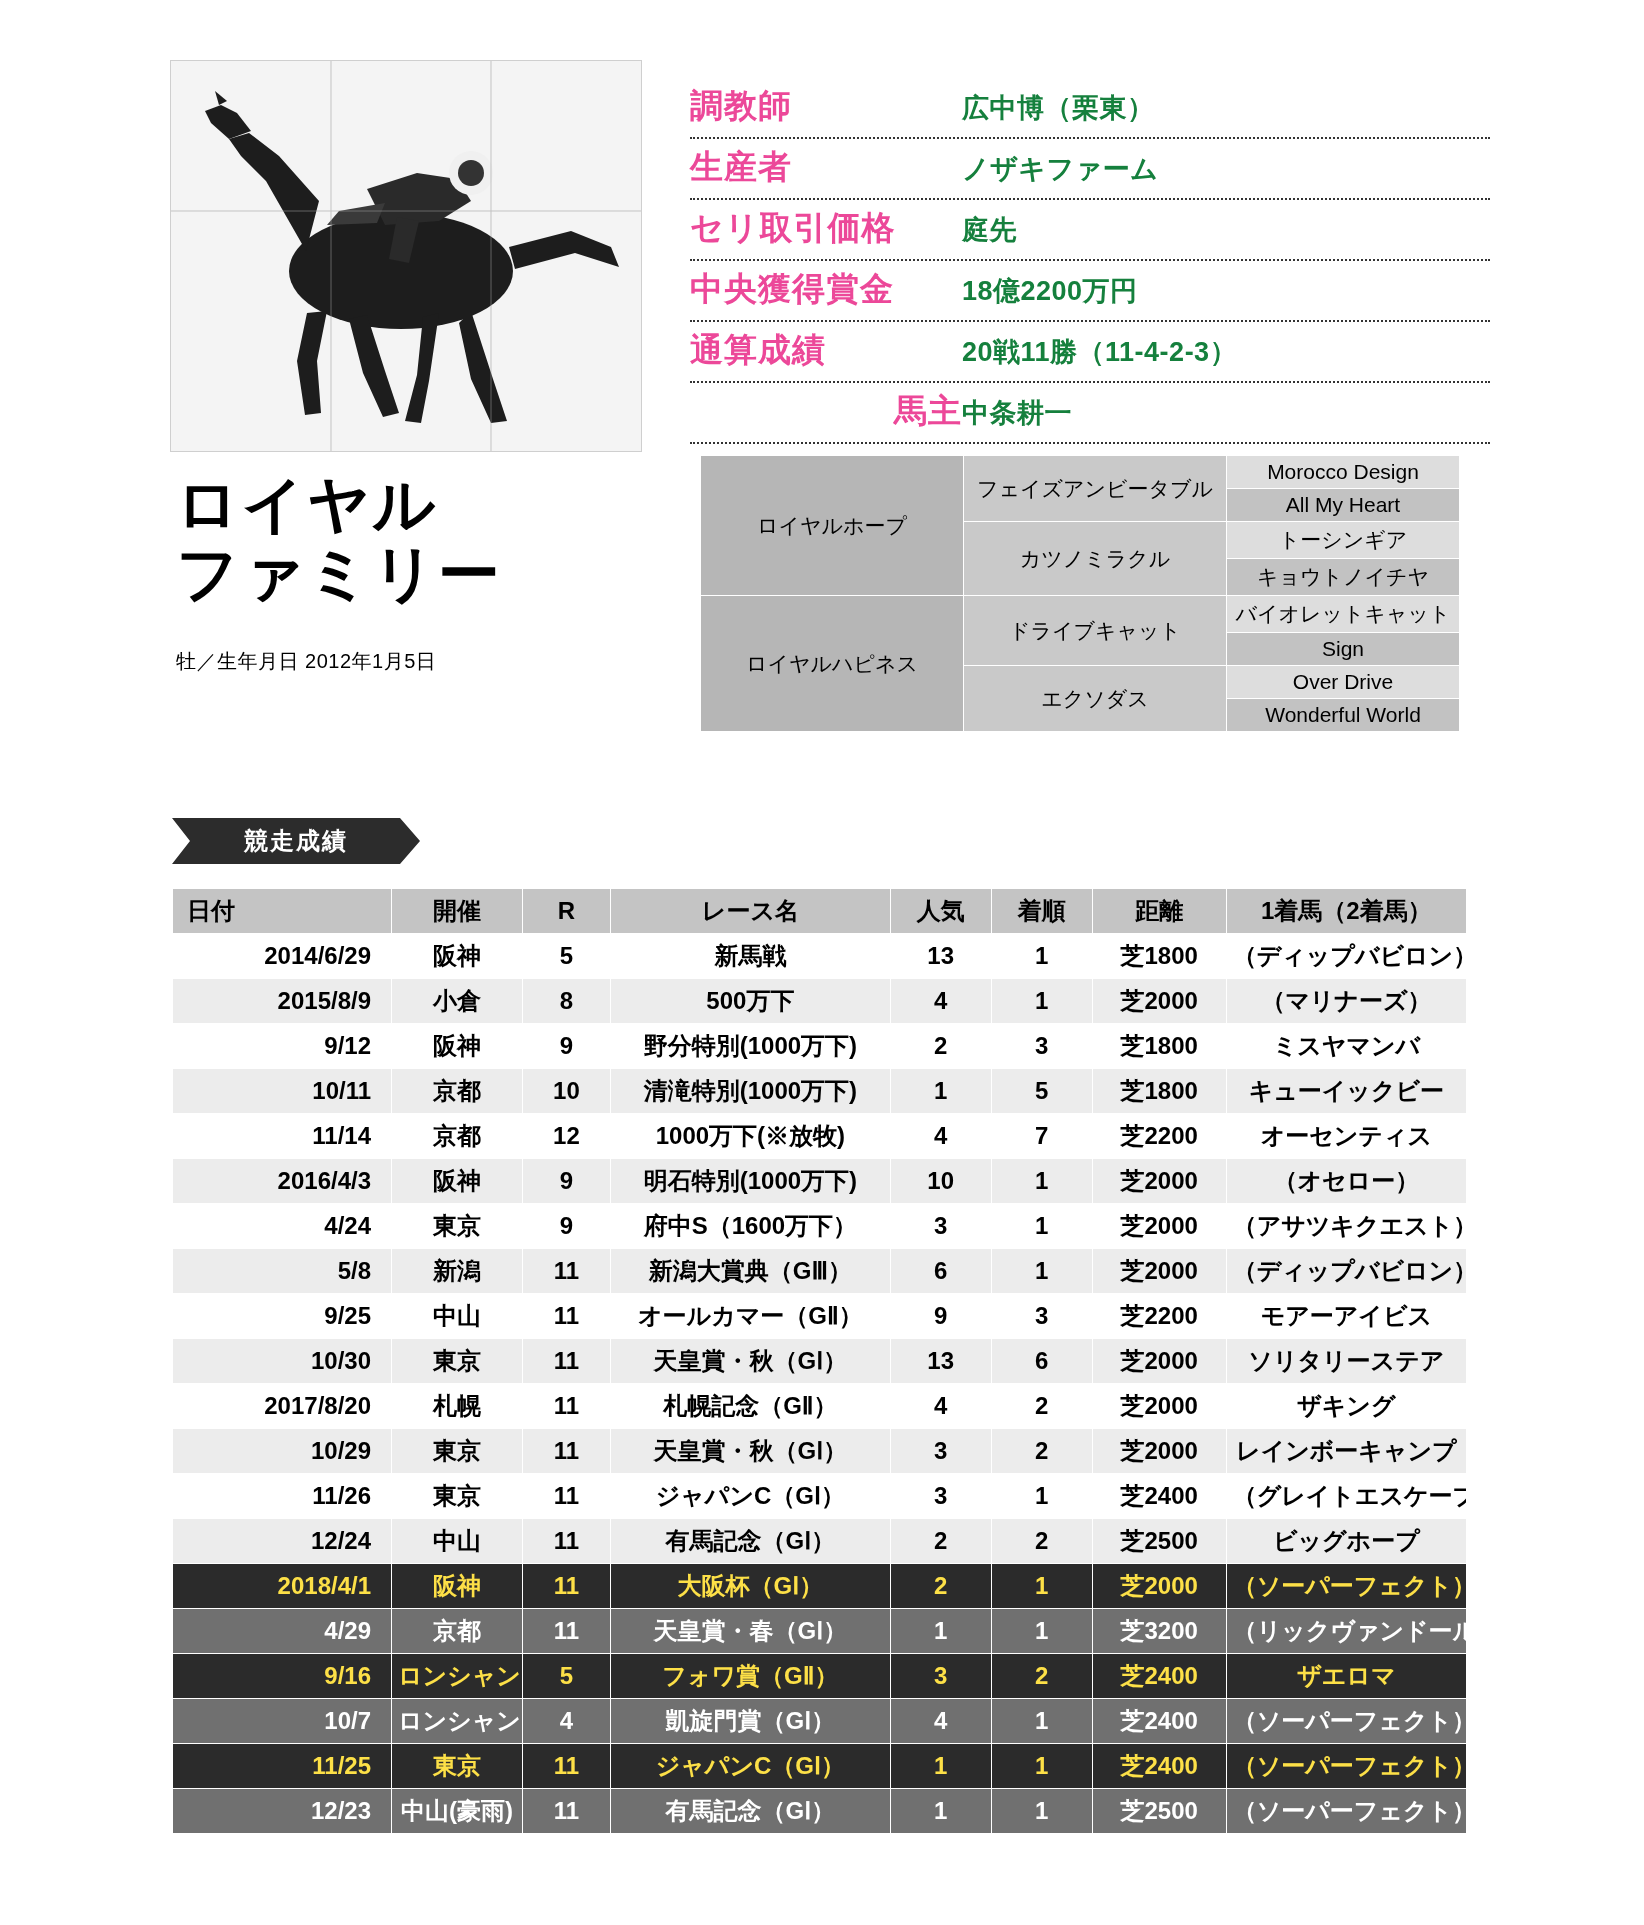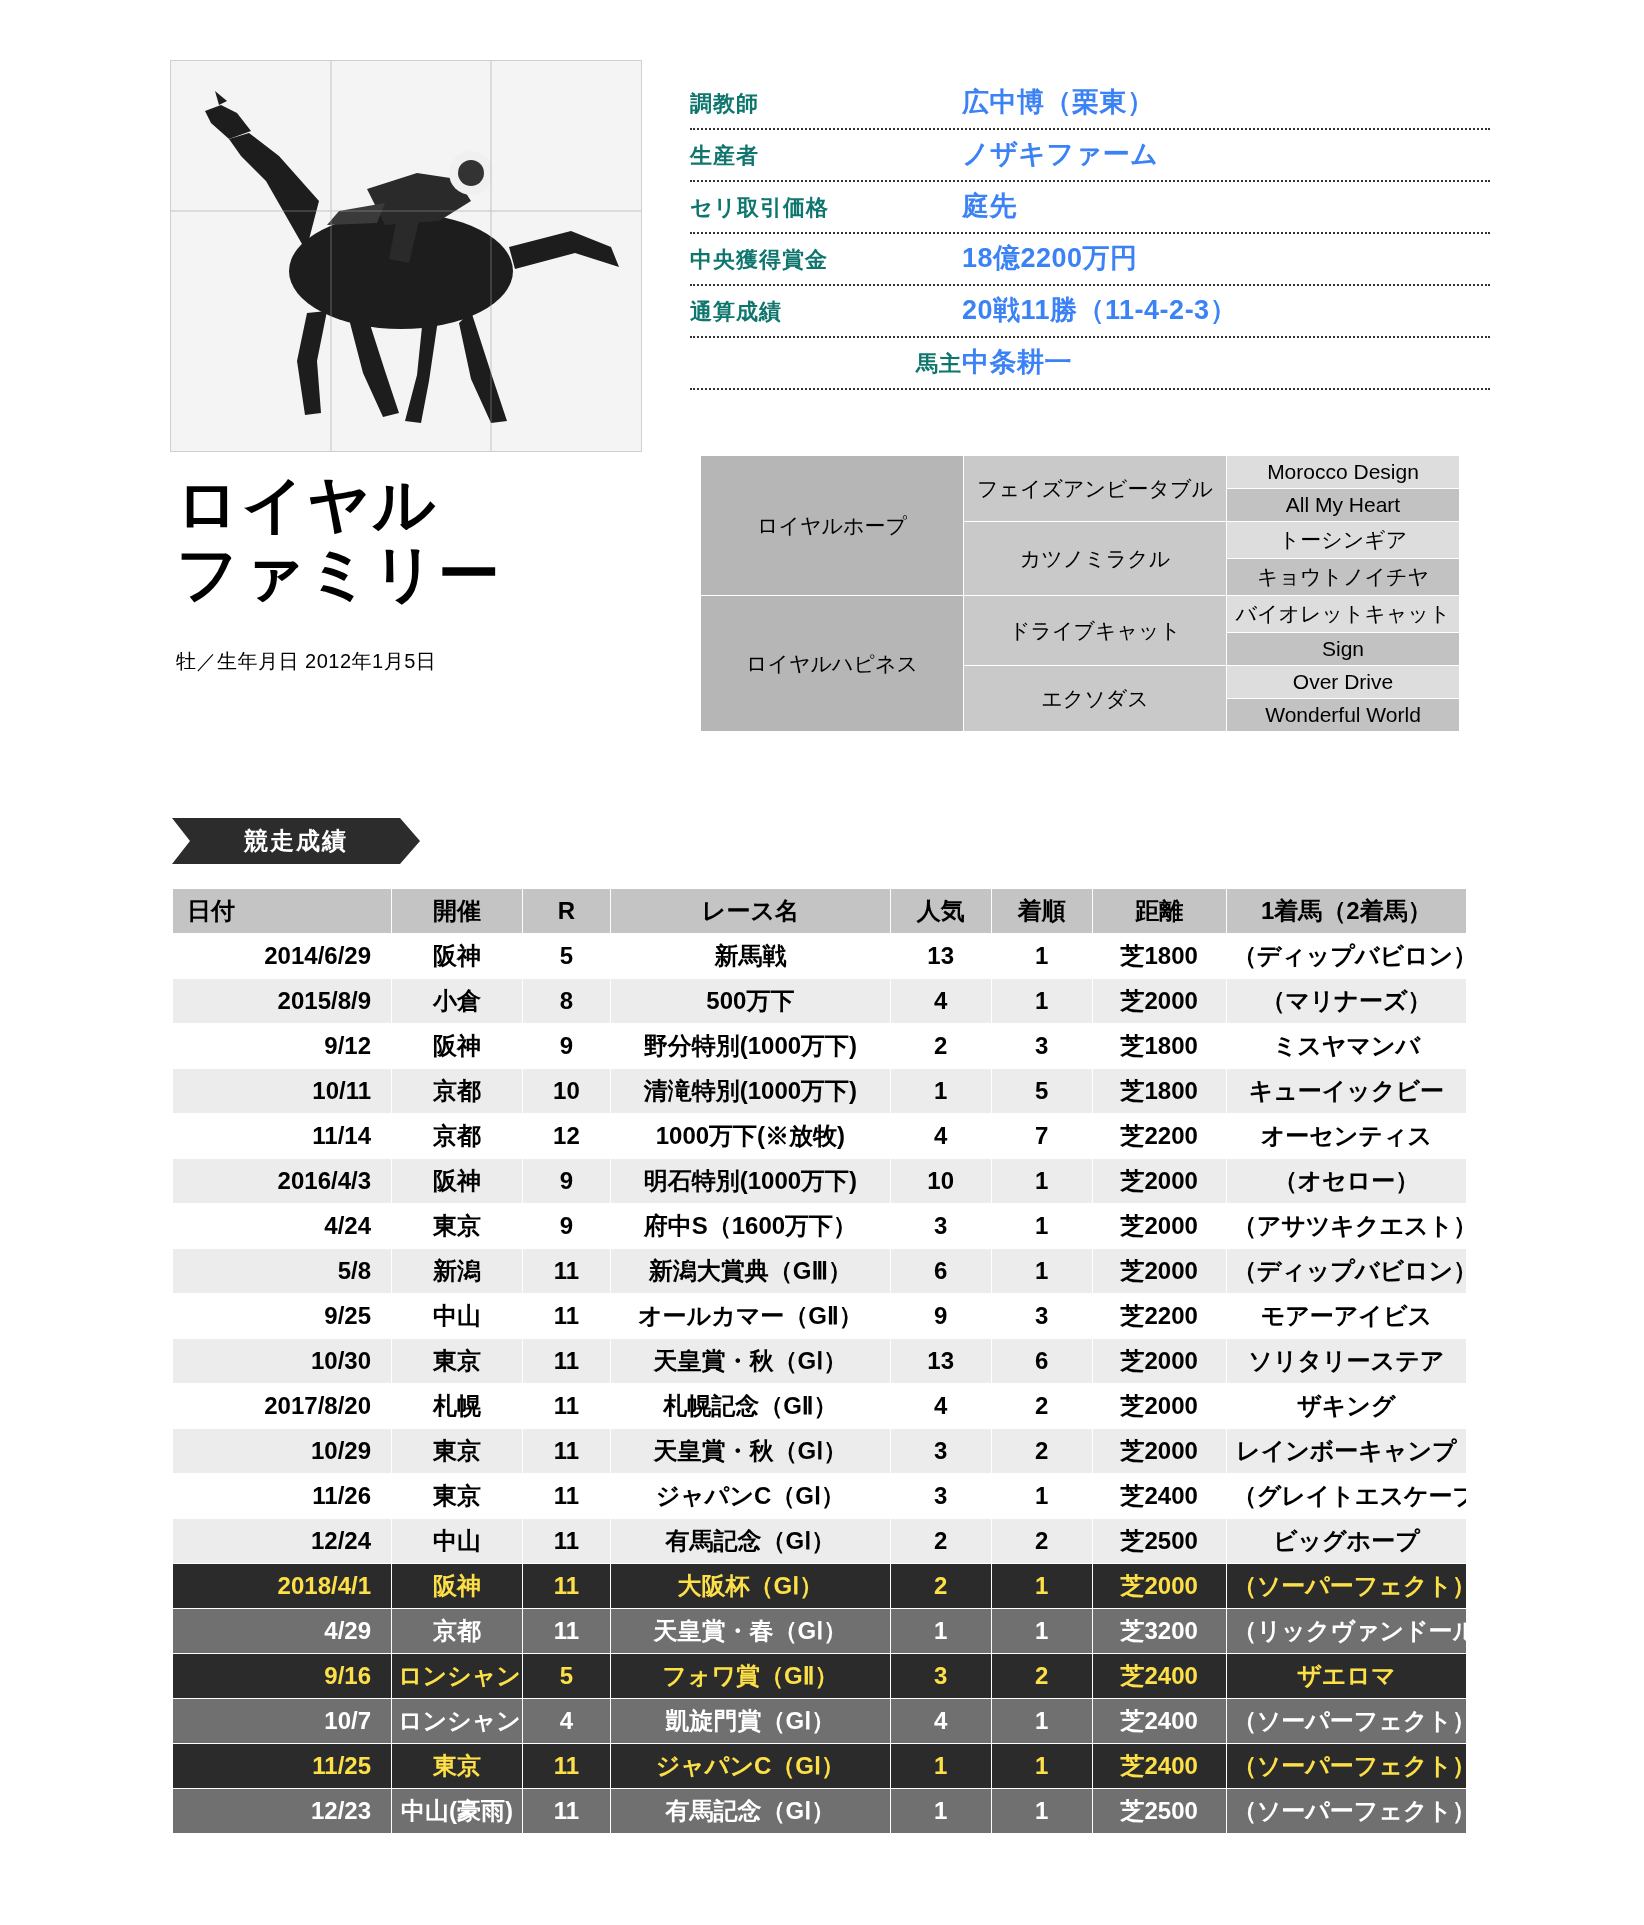--- a/index.html
+++ b/index.html
@@ -72,31 +72,31 @@
     align-items: baseline;
     padding: 6px 0 8px 0;
     border-bottom: 2px dotted #333;
   }
   .profile-row:last-child {
     border-bottom: 2px dotted #333;
     text-align: right;
   }
   .profile-label {
     width: 272px;
-    font-size: 22px;
+    font-size: 33px;
     font-weight: bold;
     letter-spacing: 1px;
-    color: #0f766e;
+    color: #ec4899;
     font-family: Liberation Mono, monospace;
   }
   .profile-value {
     font-size: 27px;
     font-weight: bold;
     letter-spacing: 0.5px;
-    color: #3b82f6;
+    color: #15803d;
   }
 
   
   .pedigree {
     position: absolute;
     left: 700px;
     top: 455px;
     width: 760px;
     border-collapse: collapse;
     table-layout: fixed;

